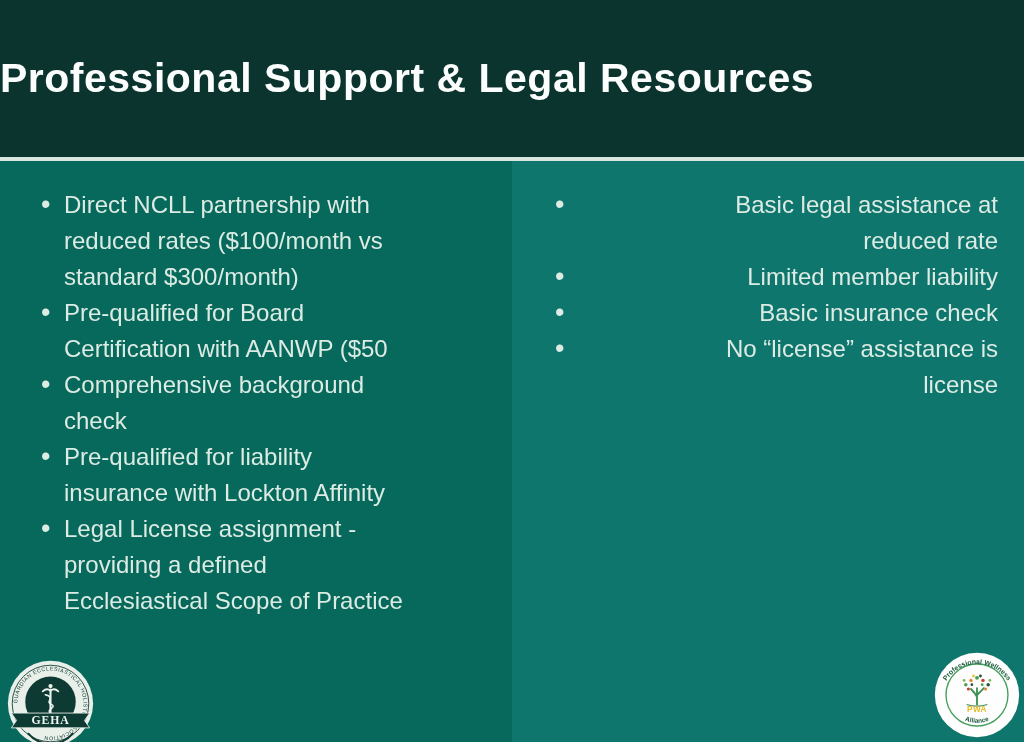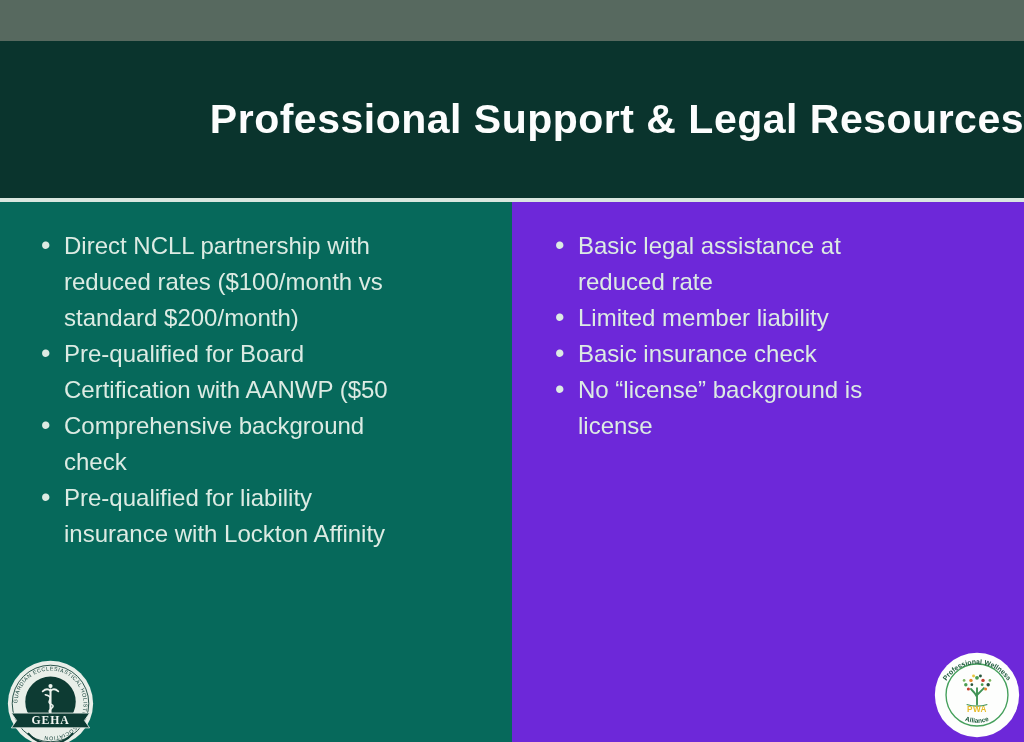--- a/index.html
+++ b/index.html
@@ -2,30 +2,30 @@
 <html><head>
 <meta charset="utf-8">
 <style>
   html,body{margin:0;padding:0;background:#222;}
   .slide{
     position:relative;width:1024px;height:742px;overflow:hidden;
     font-family:"Liberation Sans",sans-serif;background:#57695f;
   }
   .slide-header{
     height:157px;background:#0a342d;
-    display:flex;align-items:center;justify-content:flex-end;margin-top:41px;
+    display:flex;align-items:center;justify-content:flex-start;
   }
   .slide-title{
     margin:0;color:#fcfdfd;font-size:41px;font-weight:bold;letter-spacing:.5px;
   }
   .header-divider{height:4px;background:#d9e7e0;}
   .columns{display:flex;height:581px;}
   .col{width:512px;box-sizing:border-box;padding-top:26px;}
   .col-left{background:#06695b;padding-left:42px;padding-right:26px;}
-  .col-right{background:#6d28d9;padding-left:44px;padding-right:26px;}
+  .col-right{background:#0f766e;padding-left:44px;padding-right:26px;text-align:right;}
   .bullet-list{list-style:none;margin:0;padding:0;}
   .bullet-list li{
     position:relative;padding-left:22px;
     color:#dcebe3;font-size:24px;line-height:36px;font-weight:400;
   }
   .bullet-list li::before{
     content:"\2022";position:absolute;left:-1px;top:-1px;font-size:27px;color:#dcebe3;
   }
   .ln{display:block;white-space:nowrap;}
   .logo{position:absolute;}
@@ -43,51 +43,56 @@
 
   <div class="header-divider"></div>
 
   <main class="columns">
 
     <section class="col col-left">
       <ul class="bullet-list">
         <li>
           <span class="ln">Direct NCLL partnership with</span>
           <span class="ln">reduced rates ($100/month vs</span>
-          <span class="ln">standard $200/month)</span>
+          <span class="ln">standard $300/month)</span>
         </li>
         <li>
           <span class="ln">Pre-qualified for Board</span>
           <span class="ln">Certification with AANWP ($50</span>
         </li>
         <li>
           <span class="ln">Comprehensive background</span>
           <span class="ln">check</span>
         </li>
         <li>
           <span class="ln">Pre-qualified for liability</span>
           <span class="ln">insurance with Lockton Affinity</span>
+        </li>
+        <li>
+          <span class="ln">Legal License assignment -</span>
+          <span class="ln">providing a defined</span>
+          <span class="ln">Ecclesiastical Scope of Practice</span>
         </li>
       </ul>
     </section>
 
     <section class="col col-right">
       <ul class="bullet-list">
         <li>
           <span class="ln">Basic legal assistance at</span>
           <span class="ln">reduced rate</span>
         </li>
         <li>
           <span class="ln">Limited member liability</span>
         </li>
         <li>
           <span class="ln">Basic insurance check</span>
         </li>
         <li>
-          <span class="ln">No “license” background is</span>
+          <span class="ln">No “license” assistance is</span>
           <span class="ln">license</span>
         </li>
       </ul>
     </section>
 
   </main>
 
   <svg class="logo logo-geha" viewBox="0 0 100 100" aria-hidden="true">
     <circle cx="50" cy="50" r="49" fill="#e9efe9"></circle>
     <circle cx="50" cy="50" r="44" fill="none" stroke="#0d3b33" stroke-width="1"></circle>

